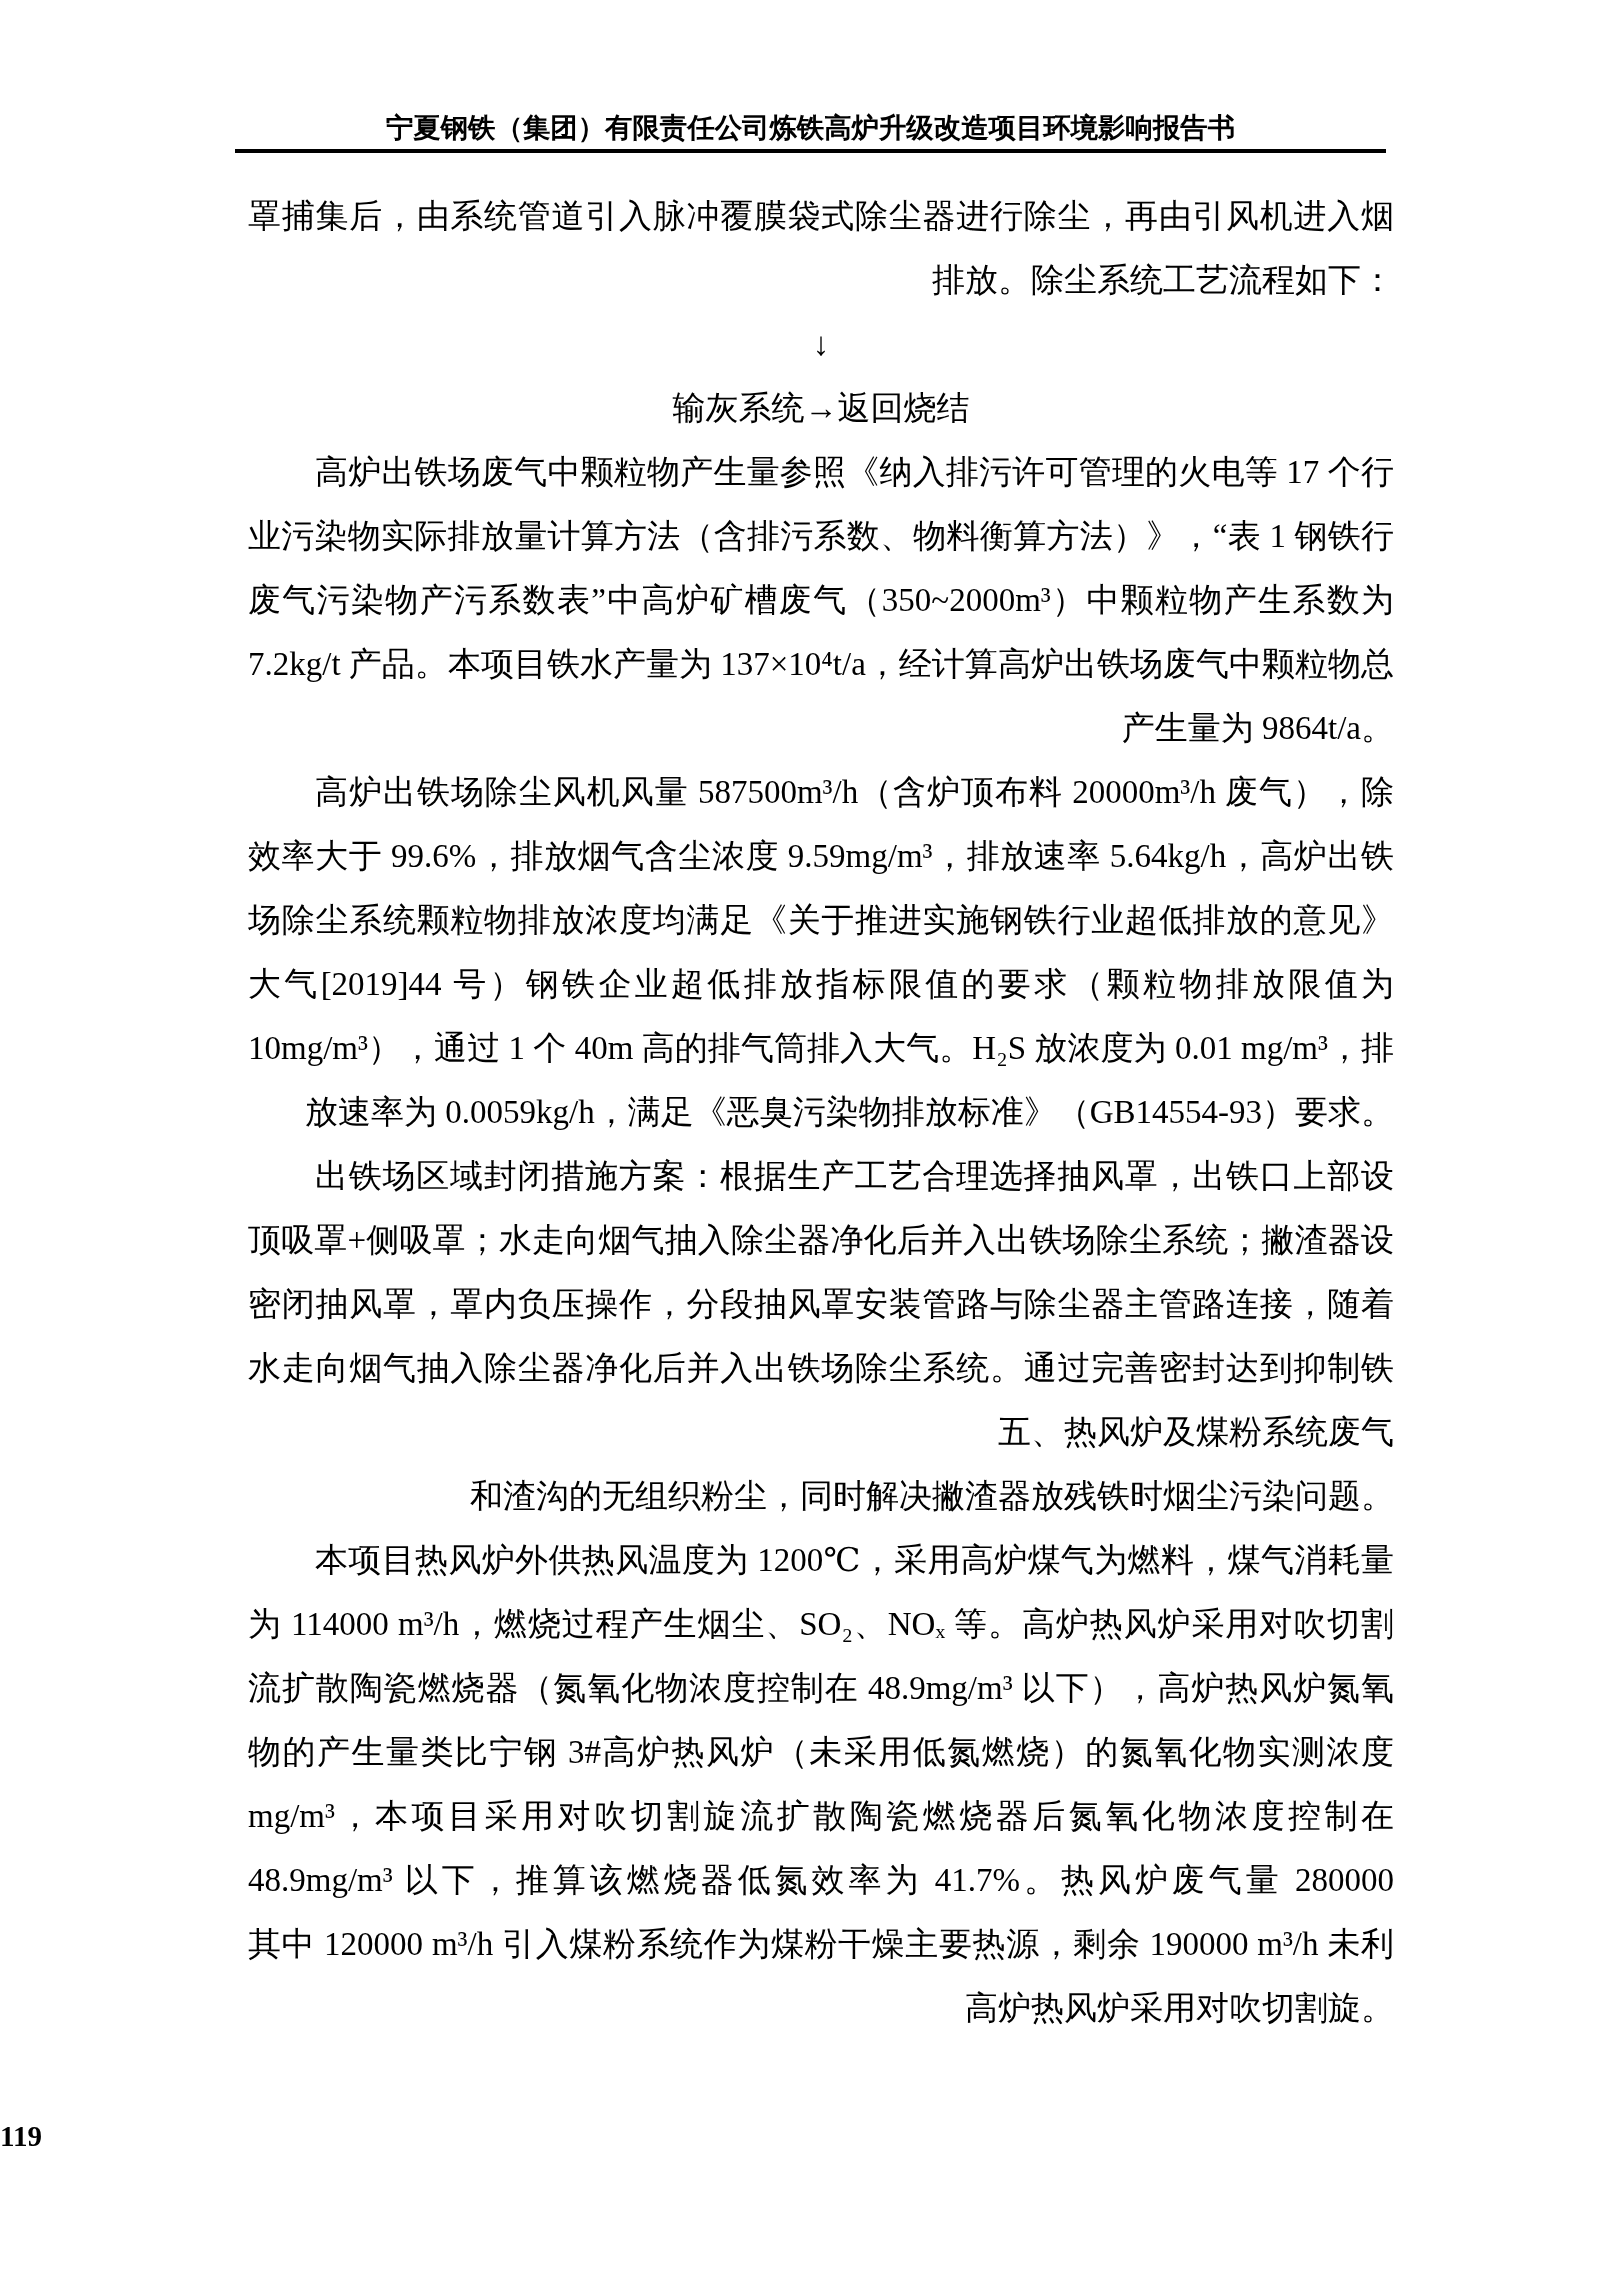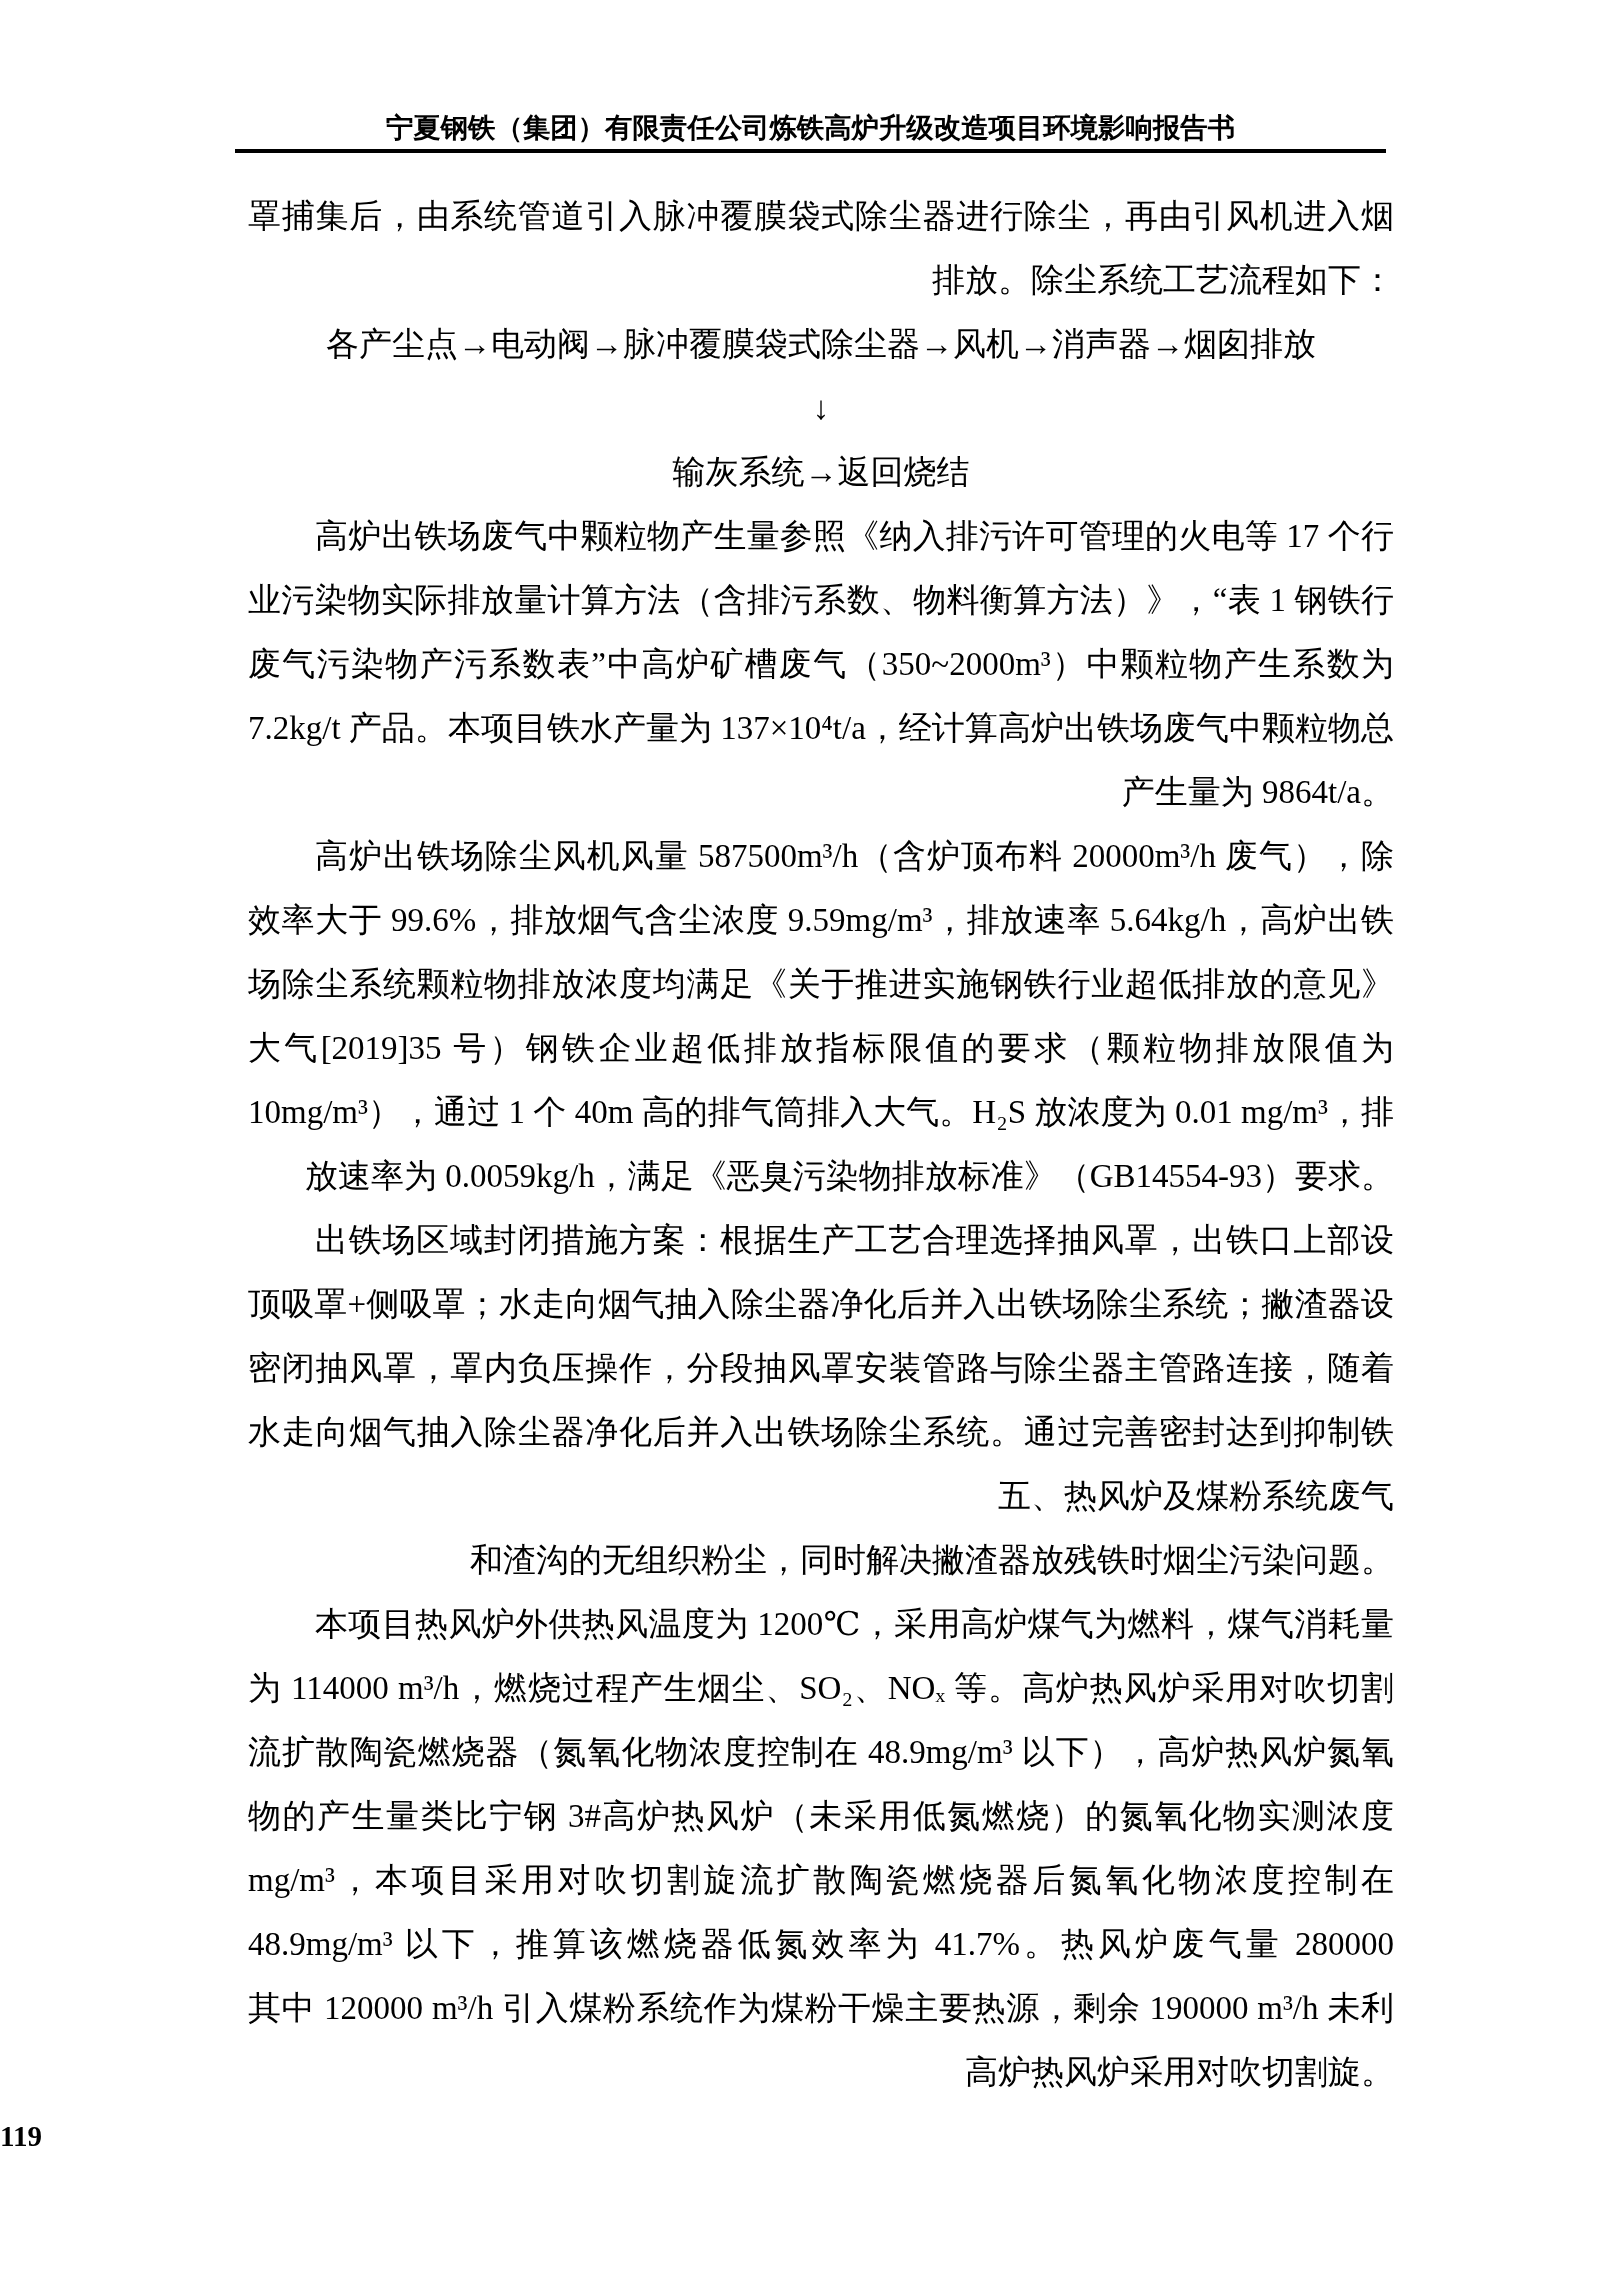--- a/index.html
+++ b/index.html
@@ -80,32 +80,31 @@
 
   <div class="header">
     <div class="header-title">宁夏钢铁（集团）有限责任公司炼铁高炉升级改造项目环境影响报告书</div>
     <div class="header-rule"></div>
   </div>
 
   <div class="doc-body">
 
   <div class="line full">罩捕集后，由系统管道引入脉冲覆膜袋式除尘器进行除尘，再由引风机进入烟囱</div>
       <div class="line end">排放。除尘系统工艺流程如下：</div>
-      <div class="line center">各产尘点→电动阀→脉冲覆膜袋式除尘器→风机→消声器→烟囱排放</div>
       <div class="line center">↓</div>
       <div class="line center">输灰系统→返回烧结</div>
       <div class="line full indent">高炉出铁场废气中颗粒物产生量参照《纳入排污许可管理的火电等 17 个行</div>
       <div class="line full">业污染物实际排放量计算方法（含排污系数、物料衡算方法）》，“表 1 钢铁行业</div>
       <div class="line full">废气污染物产污系数表”中高炉矿槽废气（350~2000m³）中颗粒物产生系数为</div>
       <div class="line full">7.2kg/t 产品。本项目铁水产量为 137×10⁴t/a，经计算高炉出铁场废气中颗粒物总</div>
       <div class="line end">产生量为 9864t/a。</div>
       <div class="line full indent">高炉出铁场除尘风机风量 587500m³/h（含炉顶布料 20000m³/h 废气），除尘</div>
       <div class="line full">效率大于 99.6%，排放烟气含尘浓度 9.59mg/m³，排放速率 5.64kg/h，高炉出铁</div>
       <div class="line full">场除尘系统颗粒物排放浓度均满足《关于推进实施钢铁行业超低排放的意见》（环</div>
-      <div class="line full">大气[2019]35 号）钢铁企业超低排放指标限值的要求（颗粒物排放限值为</div>
+      <div class="line full">大气[2019]44 号）钢铁企业超低排放指标限值的要求（颗粒物排放限值为</div>
       <div class="line full">10mg/m³），通过 1 个 40m 高的排气筒排入大气。H₂S 放浓度为 0.01 mg/m³，排</div>
       <div class="line end">放速率为 0.0059kg/h，满足《恶臭污染物排放标准》（GB14554-93）要求。</div>
       <div class="line full indent">出铁场区域封闭措施方案：根据生产工艺合理选择抽风罩，出铁口上部设置</div>
       <div class="line full">顶吸罩+侧吸罩；水走向烟气抽入除尘器净化后并入出铁场除尘系统；撇渣器设</div>
       <div class="line full">密闭抽风罩，罩内负压操作，分段抽风罩安装管路与除尘器主管路连接，随着铁</div>
       <div class="line full">水走向烟气抽入除尘器净化后并入出铁场除尘系统。通过完善密封达到抑制铁沟</div>
       <div class="line end indent">五、热风炉及煤粉系统废气</div>
       <div class="line end">和渣沟的无组织粉尘，同时解决撇渣器放残铁时烟尘污染问题。</div>
       <div class="line full indent">本项目热风炉外供热风温度为 1200℃，采用高炉煤气为燃料，煤气消耗量</div>
       <div class="line full">为 114000 m³/h，燃烧过程产生烟尘、SO₂、NOₓ 等。高炉热风炉采用对吹切割旋</div>

